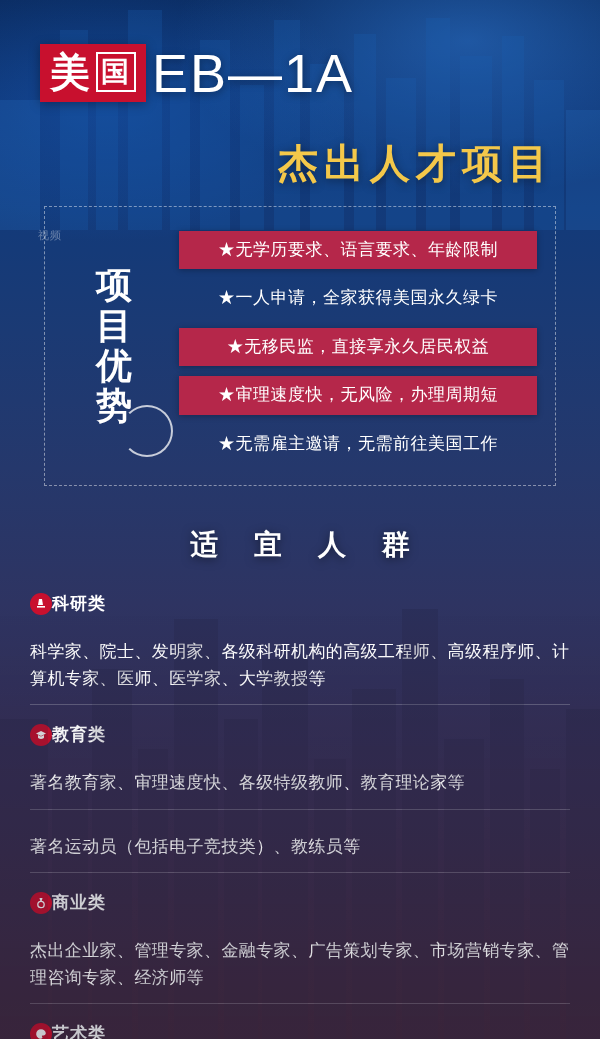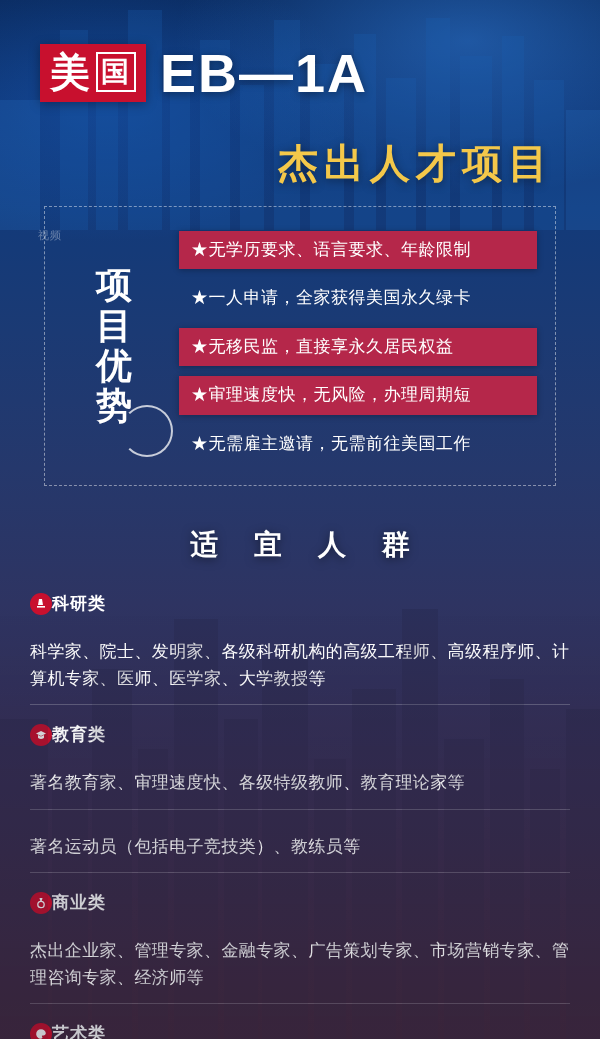--- a/index.html
+++ b/index.html
@@ -99,23 +99,23 @@
     align-items: center;
     justify-content: center;
     border: 2px solid #ffffff;
     width: 40px; height: 40px;
     font-size: 28px;
     margin-left: 4px;
   }
   .eb1a {
     color: #ffffff;
     font-size: 54px;
-    font-weight: bold;
+    font-weight: normal;
     letter-spacing: 2px;
-    margin-left: 14px;
+    margin-left: 6px;
     line-height: 1;
     text-shadow: 0 2px 8px rgba(0,0,0,0.4);
   }
   .subtitle {
     text-align: right;
     padding-right: 46px;
     margin-top: 34px;
     color: #f4c84a;
     font-size: 40px;
     font-weight: bold;
@@ -165,20 +165,21 @@
     gap: 10px;
     padding-top: 2px;
   }
   .adv-item {
     color: #ffffff;
     font-size: 17px;
     line-height: 1.2;
     padding: 9px 12px;
     letter-spacing: 0.5px;
     white-space: nowrap;
+    text-align: center;
   }
   .adv-item.filled {
     background: #b5274a;
     box-shadow: 0 1px 6px rgba(0,0,0,0.3);
   }
   .adv-item.plain {
     background: transparent;
   }
 
   

